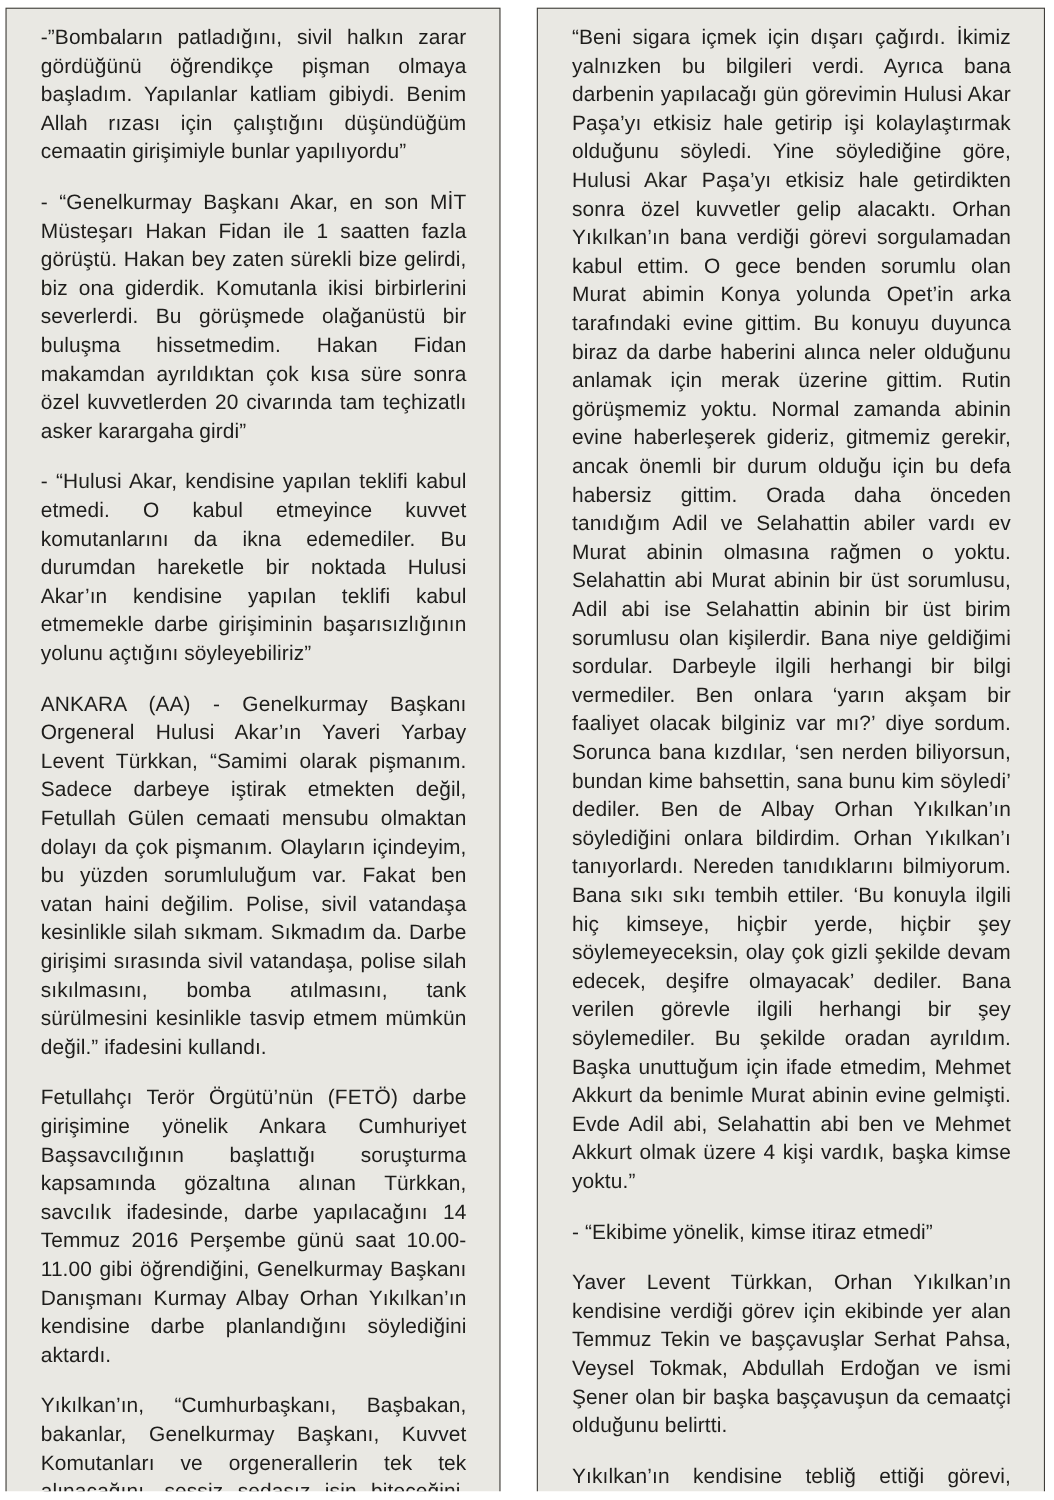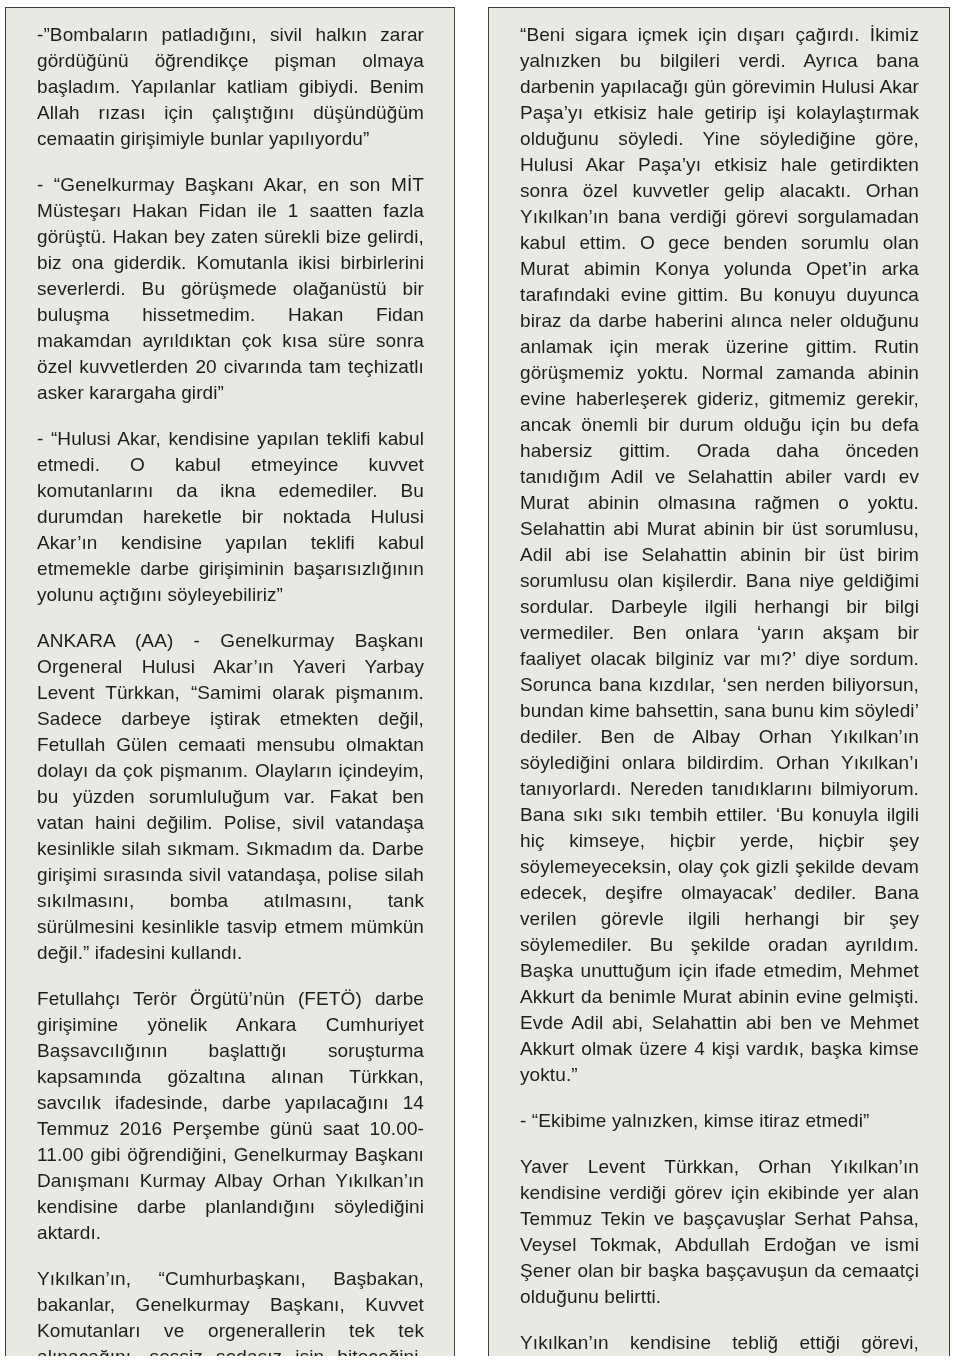--- a/index.html
+++ b/index.html
@@ -44,17 +44,17 @@
   <section class="column column--left">
       <p>-”Bombaların patladığını, sivil halkın zarar gördüğünü öğrendikçe pişman olmaya başladım. Yapılanlar katliam gibiydi. Benim Allah rızası için çalıştığını düşündüğüm cemaatin girişimiyle bunlar yapılıyordu”</p>
       <p>- “Genelkurmay Başkanı Akar, en son MİT Müsteşarı Hakan Fidan ile 1 saatten fazla görüştü. Hakan bey zaten sürekli bize gelirdi, biz ona giderdik. Komutanla ikisi birbirlerini severlerdi. Bu görüşmede olağanüstü bir buluşma hissetmedim. Hakan Fidan makamdan ayrıldıktan çok kısa süre sonra özel kuvvetlerden 20 civarında tam teçhizatlı asker karargaha girdi”</p>
       <p>- “Hulusi Akar, kendisine yapılan teklifi kabul etmedi. O kabul etmeyince kuvvet komutanlarını da ikna edemediler. Bu durumdan hareketle bir noktada Hulusi Akar’ın kendisine yapılan teklifi kabul etmemekle darbe girişiminin başarısızlığının yolunu açtığını söyleyebiliriz”</p>
       <p>ANKARA (AA) - Genelkurmay Başkanı Orgeneral Hulusi Akar’ın Yaveri Yarbay Levent Türkkan, “Samimi olarak pişmanım. Sadece darbeye iştirak etmekten değil, Fetullah Gülen cemaati mensubu olmaktan dolayı da çok pişmanım. Olayların içindeyim, bu yüzden sorumluluğum var. Fakat ben vatan haini değilim. Polise, sivil vatandaşa kesinlikle silah sıkmam. Sıkmadım da. Darbe girişimi sırasında sivil vatandaşa, polise silah sıkılmasını, bomba atılmasını, tank sürülmesini kesinlikle tasvip etmem mümkün değil.” ifadesini kullandı.</p>
       <p>Fetullahçı Terör Örgütü’nün (FETÖ) darbe girişimine yönelik Ankara Cumhuriyet Başsavcılığının başlattığı soruşturma kapsamında gözaltına alınan Türkkan, savcılık ifadesinde, darbe yapılacağını 14 Temmuz 2016 Perşembe günü saat 10.00-11.00 gibi öğrendiğini, Genelkurmay Başkanı Danışmanı Kurmay Albay Orhan Yıkılkan’ın kendisine darbe planlandığını söylediğini aktardı.</p>
       <p>Yıkılkan’ın, “Cumhurbaşkanı, Başbakan, bakanlar, Genelkurmay Başkanı, Kuvvet Komutanları ve orgenerallerin tek tek alınacağını, sessiz sedasız işin biteceğini, işin 15 Temmuz’u 16 Temmuz’a bağlayan gece saat 03.00’te yapılacağını” belirttiğini anlatan Türkkan, ifadesinde şunları kaydetti:</p>
     </section>
   <section class="column column--right">
       <p>“Beni sigara içmek için dışarı çağırdı. İkimiz yalnızken bu bilgileri verdi. Ayrıca bana darbenin yapılacağı gün görevimin Hulusi Akar Paşa’yı etkisiz hale getirip işi kolaylaştırmak olduğunu söyledi. Yine söylediğine göre, Hulusi Akar Paşa’yı etkisiz hale getirdikten sonra özel kuvvetler gelip alacaktı. Orhan Yıkılkan’ın bana verdiği görevi sorgulamadan kabul ettim. O gece benden sorumlu olan Murat abimin Konya yolunda Opet’in arka tarafındaki evine gittim. Bu konuyu duyunca biraz da darbe haberini alınca neler olduğunu anlamak için merak üzerine gittim. Rutin görüşmemiz yoktu. Normal zamanda abinin evine haberleşerek gideriz, gitmemiz gerekir, ancak önemli bir durum olduğu için bu defa habersiz gittim. Orada daha önceden tanıdığım Adil ve Selahattin abiler vardı ev Murat abinin olmasına rağmen o yoktu. Selahattin abi Murat abinin bir üst sorumlusu, Adil abi ise Selahattin abinin bir üst birim sorumlusu olan kişilerdir. Bana niye geldiğimi sordular. Darbeyle ilgili herhangi bir bilgi vermediler. Ben onlara ‘yarın akşam bir faaliyet olacak bilginiz var mı?’ diye sordum. Sorunca bana kızdılar, ‘sen nerden biliyorsun, bundan kime bahsettin, sana bunu kim söyledi’ dediler. Ben de Albay Orhan Yıkılkan’ın söylediğini onlara bildirdim. Orhan Yıkılkan’ı tanıyorlardı. Nereden tanıdıklarını bilmiyorum. Bana sıkı sıkı tembih ettiler. ‘Bu konuyla ilgili hiç kimseye, hiçbir yerde, hiçbir şey söylemeyeceksin, olay çok gizli şekilde devam edecek, deşifre olmayacak’ dediler. Bana verilen görevle ilgili herhangi bir şey söylemediler. Bu şekilde oradan ayrıldım. Başka unuttuğum için ifade etmedim, Mehmet Akkurt da benimle Murat abinin evine gelmişti. Evde Adil abi, Selahattin abi ben ve Mehmet Akkurt olmak üzere 4 kişi vardık, başka kimse yoktu.”</p>
-      <p>- “Ekibime yalnızken, kimse itiraz etmedi”</p>
+      <p>- “Ekibime yönelik, kimse itiraz etmedi”</p>
       <p>Yaver Levent Türkkan, Orhan Yıkılkan’ın kendisine verdiği görev için ekibinde yer alan Temmuz Tekin ve başçavuşlar Serhat Pahsa, Veysel Tokmak, Abdullah Erdoğan ve ismi Şener olan bir başka başçavuşun da cemaatçi olduğunu belirtti.</p>
       <p>Yıkılkan’ın kendisine tebliğ ettiği görevi, ekibindeki bu kişilere, perşembe günü peyderpey ve teker teker aktardığını, kimsenin itiraz etmediğini ifade eden Türkkan,</p>
     </section>
 </div>
 
 </body></html>

